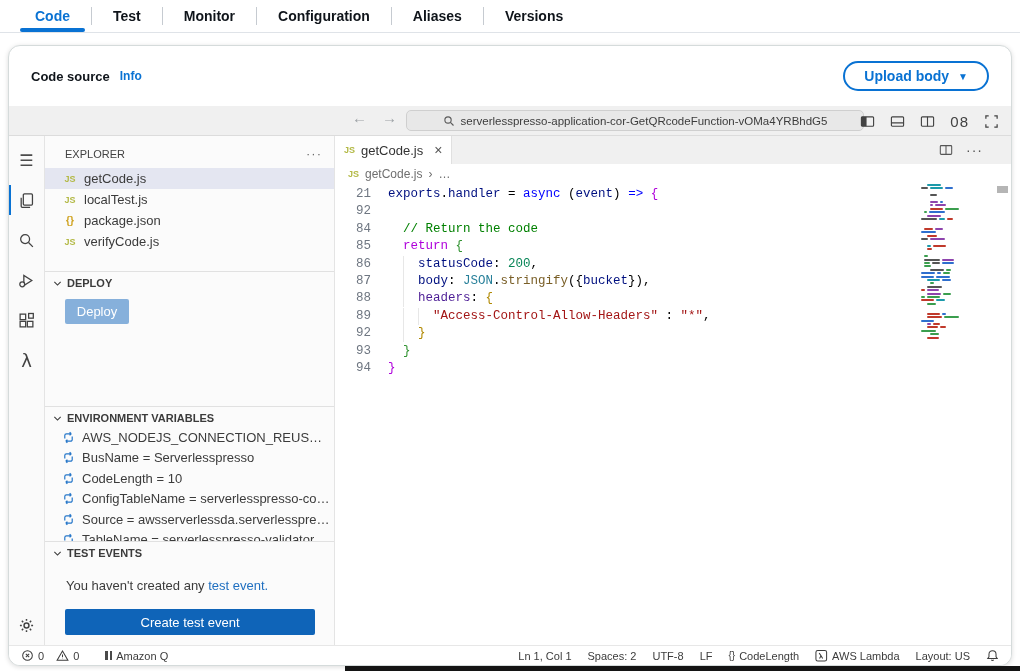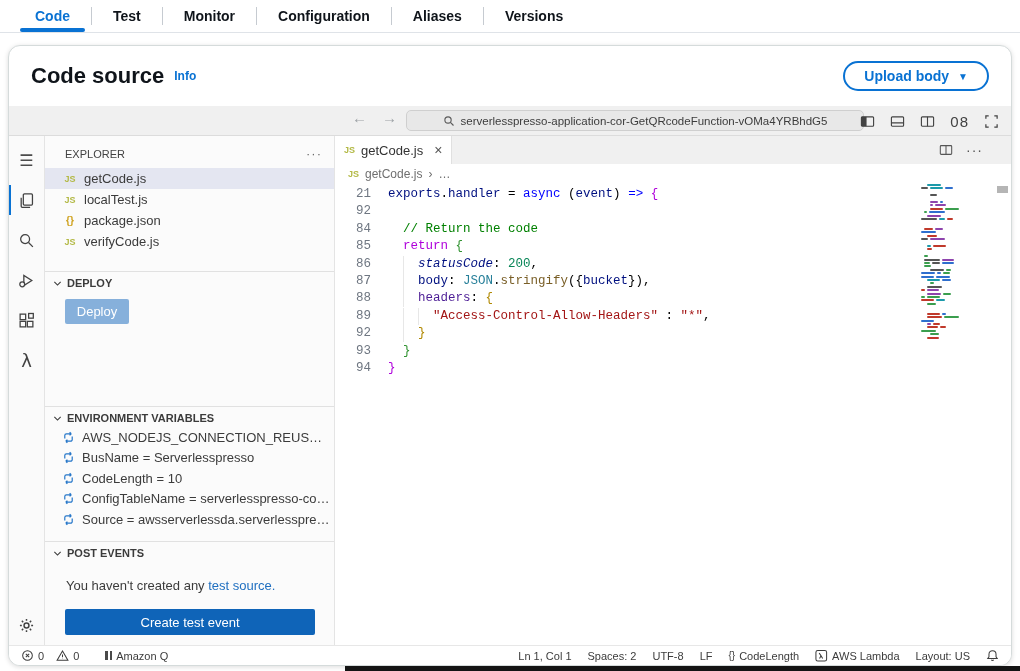--- a/index.html
+++ b/index.html
@@ -11,21 +11,21 @@
   .topnav-inner{display:flex;align-items:center;height:32px;padding-left:14px}
   .top-tab{font-weight:bold;font-size:14px;color:#0f141a;padding:0 21px;height:32px;line-height:32px;position:relative;cursor:pointer;white-space:nowrap}
   .top-tab.active{color:#0972d3}
   .top-tab.active::after{content:"";position:absolute;left:6px;right:6px;bottom:0;height:4px;background:#0972d3;border-radius:3px}
   .tab-sep{width:1px;height:18px;background:#c6cbd1}
   .topnav::after{content:"";position:absolute;bottom:0;left:0;right:0;height:1px;background:#dfe3e8}
 
   
   .card{position:absolute;left:8px;right:8px;top:45px;height:621px;background:#fff;border:1px solid #d5dbdb;border-radius:12px;box-shadow:0 1px 5px rgba(0,0,0,.14);overflow:hidden}
   .card-header{position:absolute;top:0;left:0;right:0;height:60px;display:flex;align-items:center;padding:0 22px}
-  .page-title{font-size:22px;font-weight:bold;color:#0f141a}
+  .page-title{font-size:13px;font-weight:bold;color:#0f141a}
   .info-link{margin-left:10px;font-size:12px;font-weight:bold;color:#0972d3;cursor:pointer}
   .upload-btn{margin-left:auto;border:2px solid #0972d3;color:#0972d3;font-weight:bold;font-size:14px;border-radius:18px;padding:5px 19px;background:#fff;display:flex;gap:9px;align-items:center;cursor:pointer}
   .upload-caret{font-size:10px}
 
   
   .ide{position:absolute;top:60px;left:0;right:0;bottom:0}
   .ide-toolbar{position:absolute;top:0;left:0;right:0;height:30px;background:#f0f0f0;border-bottom:1px solid #dcdcdc}
   .nav-arrow{position:absolute;top:3px;font-size:15px;color:#9da2a6;cursor:pointer}
   .nav-arrow.back{left:343px}
   .nav-arrow.fwd{left:373px}
@@ -338,34 +338,44 @@
               <div class="env-row">
                 <span>
                   <svg width="13" height="13" viewBox="0 0 14 14">
                     <g stroke="#2677c9" stroke-width="1.3" fill="none">
                       <path d="M3 8V4.8A1.8 1.8 0 0 1 4.8 3H10M10 3L8.2 1.3M10 3L8.2 4.7M11 6v3.2A1.8 1.8 0 0 1 9.2 11H4M4 11l1.8 1.7M4 11l1.8-1.7"></path>
                     </g>
                   </svg>
                 </span>
                 <span class="env-text">Source = awsserverlessda.serverlesspresso</span>
               </div>
+              <div class="env-row">
+                <span>
+                  <svg width="13" height="13" viewBox="0 0 14 14">
+                    <g stroke="#2677c9" stroke-width="1.3" fill="none">
+                      <path d="M3 8V4.8A1.8 1.8 0 0 1 4.8 3H10M10 3L8.2 1.3M10 3L8.2 4.7M11 6v3.2A1.8 1.8 0 0 1 9.2 11H4M4 11l1.8 1.7M4 11l1.8-1.7"></path>
+                    </g>
+                  </svg>
+                </span>
+                <span class="env-text">TableName = serverlesspresso-validator</span>
+              </div>
             </div>
         </div>
 
         <div class="sec sec-test">
           <div class="sec-header">
             <span>
                 <svg width="11" height="11" viewBox="0 0 14 14">
                   <path d="M3 5l4 4 4-4" stroke="#3b3b3b" stroke-width="1.4" fill="none"></path>
                 </svg>
               </span>
-            <span>POST EVENTS</span>
+            <span>TEST EVENTS</span>
           </div>
           <div class="test-msg">
-            <span>You haven't created any </span><span class="test-link">test source.</span>
+            <span>You haven't created any </span><span class="test-link">test event.</span>
           </div>
           <button class="create-btn">Create test event</button>
         </div>
 
       </div>
 
       <div class="editor">
         <div class="tabbar">
           <div class="etab">
             <span class="fileicon">JS</span>
@@ -388,21 +398,21 @@
           <span class="fileicon">JS</span>
           <span>getCode.js</span>
           <span>›</span>
           <span>…</span>
         </div>
         <div class="code" id="code-area">
             <div class="codeline"><span class="lineno">21</span><span class="codetext"><span style="color: rgb(0, 16, 128);">exports</span><span style="color: rgb(0, 0, 0);">.</span><span style="color: rgb(0, 16, 128);">handler</span><span style="color: rgb(0, 0, 0);"> = </span><span style="color: rgb(0, 0, 255);">async</span><span style="color: rgb(0, 0, 0);"> (</span><span style="color: rgb(0, 16, 128);">event</span><span style="color: rgb(0, 0, 0);">) </span><span style="color: rgb(0, 0, 255);">=&gt;</span><span style="color: rgb(0, 0, 0);"> </span><span style="color: rgb(175, 0, 219);">{</span></span></div>
             <div class="codeline"><span class="lineno">92</span><span class="codetext"></span></div>
             <div class="codeline"><span class="lineno">84</span><span class="codetext"><span class="ind"></span><span style="color: rgb(0, 128, 0);">// Return the code</span></span></div>
             <div class="codeline"><span class="lineno">85</span><span class="codetext"><span class="ind"></span><span style="color: rgb(175, 0, 219);">return</span><span style="color: rgb(0, 0, 0);"> </span><span style="color: rgb(49, 147, 49);">{</span></span></div>
-            <div class="codeline"><span class="lineno">86</span><span class="codetext"><span class="ind"></span><span class="ind guide"></span><span style="color: rgb(0, 16, 128); font-style: italic;">statusCode</span><span style="color: rgb(0, 0, 0);">: </span><span style="color: rgb(9, 134, 88);">200</span><span style="color: rgb(0, 0, 0);">,</span></span></div>
+            <div class="codeline"><span class="lineno">86</span><span class="codetext"><span class="ind"></span><span class="ind guide"></span><span style="color: rgb(0, 16, 128);">statusCode</span><span style="color: rgb(0, 0, 0);">: </span><span style="color: rgb(9, 134, 88);">200</span><span style="color: rgb(0, 0, 0);">,</span></span></div>
             <div class="codeline"><span class="lineno">87</span><span class="codetext"><span class="ind"></span><span class="ind guide"></span><span style="color: rgb(0, 16, 128);">body</span><span style="color: rgb(0, 0, 0);">: </span><span style="color: rgb(38, 127, 153);">JSON</span><span style="color: rgb(0, 0, 0);">.</span><span style="color: rgb(121, 94, 38);">stringify</span><span style="color: rgb(0, 0, 0);">({</span><span style="color: rgb(0, 16, 128);">bucket</span><span style="color: rgb(0, 0, 0);">}),</span></span></div>
             <div class="codeline"><span class="lineno">88</span><span class="codetext"><span class="ind"></span><span class="ind guide"></span><span style="color: #4c1d95;">headers</span><span style="color: rgb(0, 0, 0);">: </span><span style="color: rgb(176, 136, 0);">{</span></span></div>
             <div class="codeline"><span class="lineno">89</span><span class="codetext"><span class="ind"></span><span class="ind guide"></span><span class="ind guide"></span><span style="color: rgb(163, 21, 21);">"Access-Control-Allow-Headers"</span><span style="color: rgb(0, 0, 0);"> : </span><span style="color: rgb(163, 21, 21);">"*"</span><span style="color: rgb(0, 0, 0);">,</span></span></div>
             <div class="codeline"><span class="lineno">92</span><span class="codetext"><span class="ind"></span><span class="ind guide"></span><span style="color: rgb(176, 136, 0);">}</span></span></div>
             <div class="codeline"><span class="lineno">93</span><span class="codetext"><span class="ind"></span><span style="color: rgb(49, 147, 49);">}</span></span></div>
             <div class="codeline"><span class="lineno">94</span><span class="codetext"><span style="color: rgb(175, 0, 219);">}</span></span></div>
           </div>
         <div class="minimap" id="minimap">
             <div class="mm-row" style="padding-left: 6px;">
               <span class="mm-seg" style="width: 13.5431px; background: rgb(27, 154, 170);"></span>

